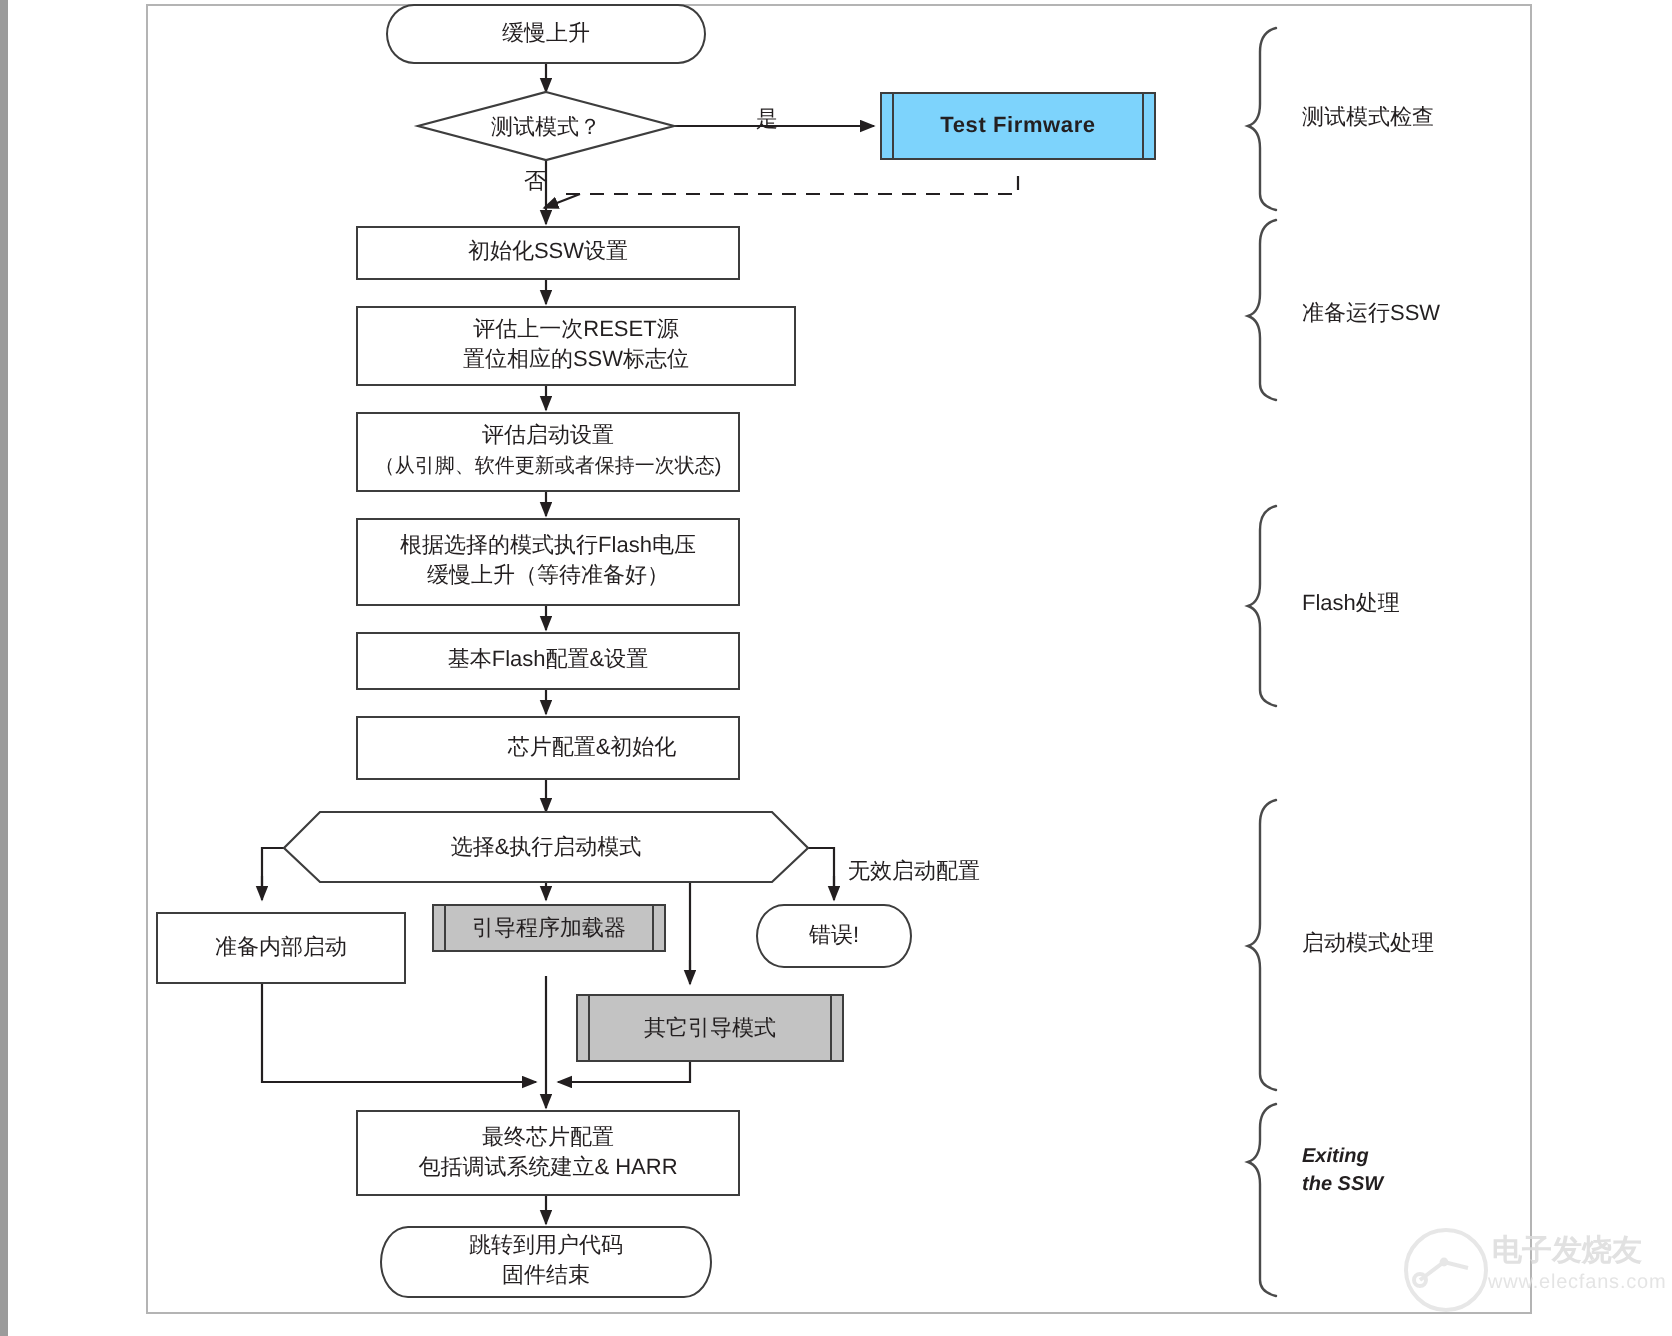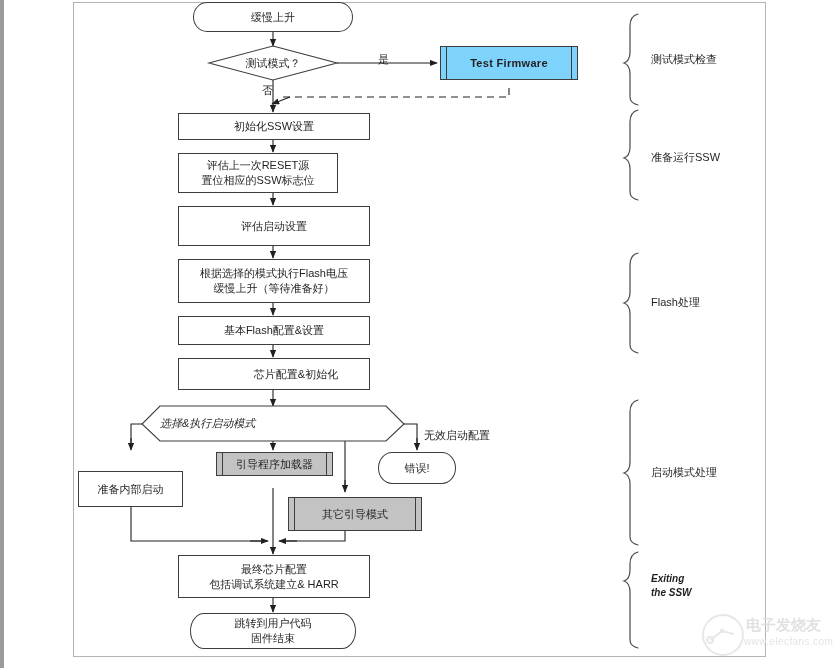--- a/index.html
+++ b/index.html
@@ -190,47 +190,48 @@
   <div class="predef bold" style="left:440px; top:46px; width:138px; height:34px;">
     <span class="bar-l"></span>
     <span class="bar-r"></span>
     <span class="ptxt">Test Firmware</span>
   </div>
 
   <div class="node proc" style="left:178px; top:113px; width:192px; height:27px;">
     <span class="ln">初始化SSW设置</span>
   </div>
 
-  <div class="node proc" style="left:178px; top:153px; width:160px; height:40px;">
+  <div class="node proc" style="left:178px; top:153px; width:220px; height:40px;">
     <span class="ln">评估上一次RESET源</span>
     <span class="ln">置位相应的SSW标志位</span>
   </div>
 
   <div class="node proc" style="left:178px; top:206px; width:192px; height:40px;">
     <span class="ln">评估启动设置</span>
+    <span class="ln" style="font-size:10px;">（从引脚、软件更新或者保持一次状态)</span>
   </div>
 
   <div class="node proc" style="left:178px; top:259px; width:192px; height:44px;">
     <span class="ln">根据选择的模式执行Flash电压</span>
     <span class="ln">缓慢上升（等待准备好）</span>
   </div>
 
   <div class="node proc" style="left:178px; top:316px; width:192px; height:29px;">
     <span class="ln">基本Flash配置&amp;设置</span>
   </div>
 
   <div class="node proc" style="left:178px; top:358px; width:192px; height:32px;padding-left:44px;">
     <span class="ln">芯片配置&amp;初始化</span>
   </div>
 
-  <div style="position:absolute; left:160px; top:406px; width:226px; height:35px; display:flex; align-items:center; justify-content:flex-start;font-style:italic;">
+  <div style="position:absolute; left:160px; top:406px; width:226px; height:35px; display:flex; align-items:center; justify-content:center;">
     <span class="ln" style="font-size:11px;color:#231f20;">选择&amp;执行启动模式</span>
   </div>
 
-  <div class="node proc" style="left:78px; top:471px; width:105px; height:36px;justify-content:center;">
+  <div class="node proc" style="left:78px; top:456px; width:125px; height:36px;justify-content:center;">
     <span class="ln">准备内部启动</span>
   </div>
 
   <div class="predef gray" style="left:216px; top:452px; width:117px; height:24px;">
     <span class="bar-l"></span>
     <span class="bar-r"></span>
     <span class="ptxt">引导程序加载器</span>
   </div>
 
   <div class="predef gray" style="left:288px; top:497px; width:134px; height:34px;">

